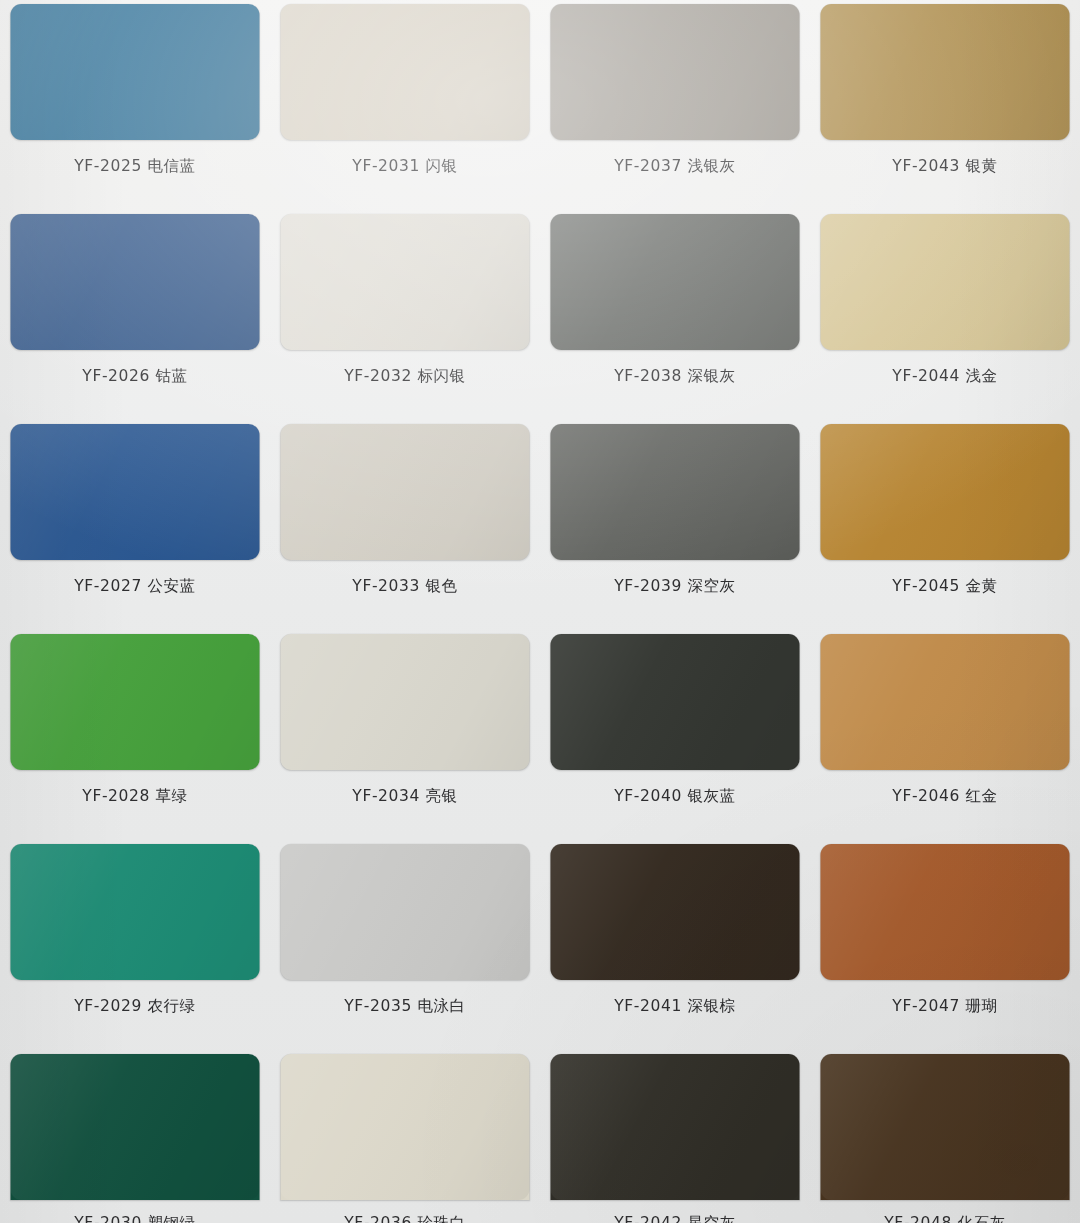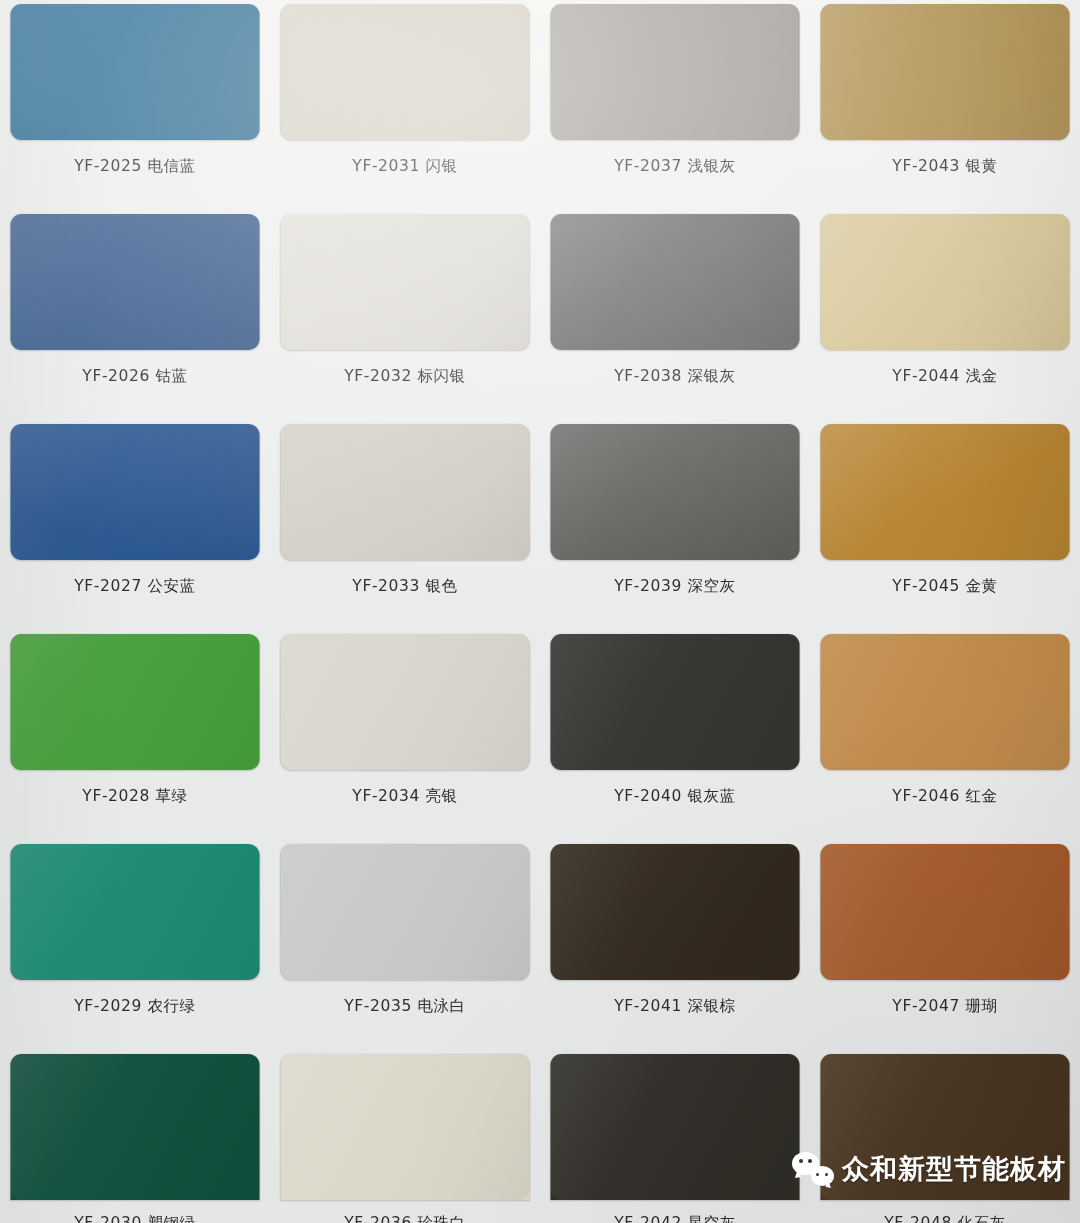--- a/index.html
+++ b/index.html
@@ -279,25 +279,14 @@
         <div class="swatch-label">YF-2042 星空灰</div>
       </div>
       <div class="swatch-cell row-last">
         <div class="swatch-chip" style="background: rgb(74, 53, 32);"></div>
         <div class="swatch-label">YF-2048 化石灰</div>
       </div>
     </div>
 
   <div id="paper-sheen"></div>
 
-  <div id="watermark">
-    <span class="wechat-mark">
-      <span class="bubble-big"></span>
-      <span class="bubble-small"></span>
-      <span class="eye e1"></span>
-      <span class="eye e2"></span>
-      <span class="eye e3"></span>
-      <span class="eye e4"></span>
-    </span>
-    <span class="wm-text">众和新型节能板材</span>
-  </div>
 
 </div>
 
 </body></html>

